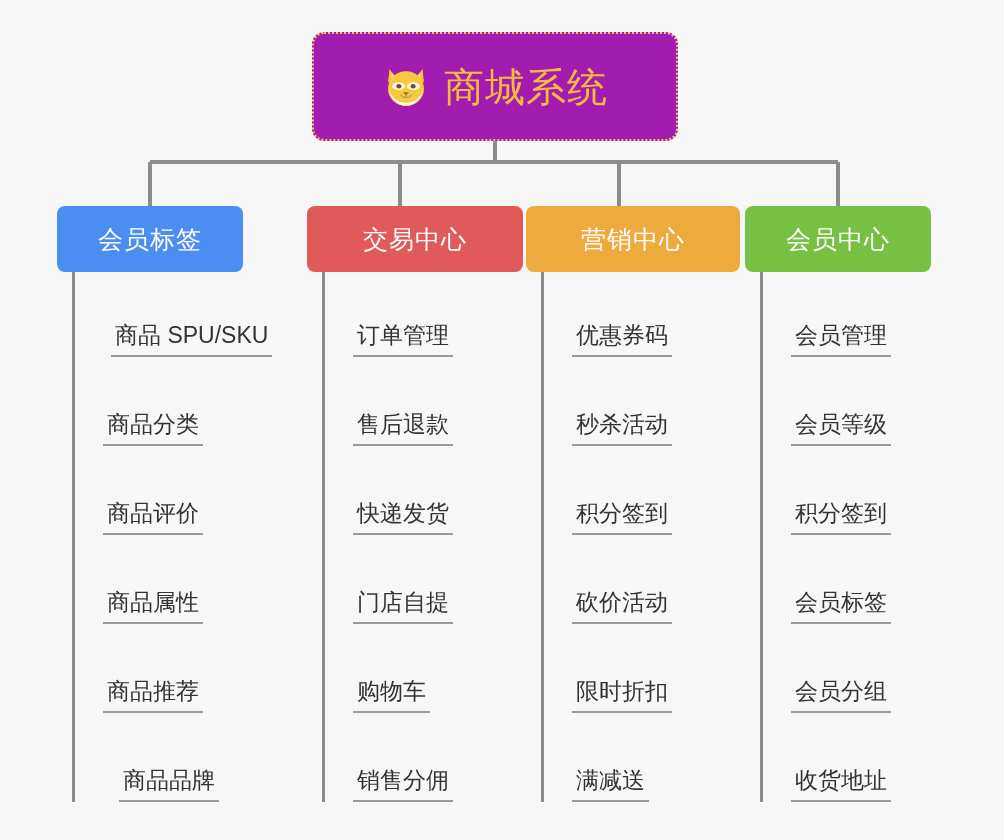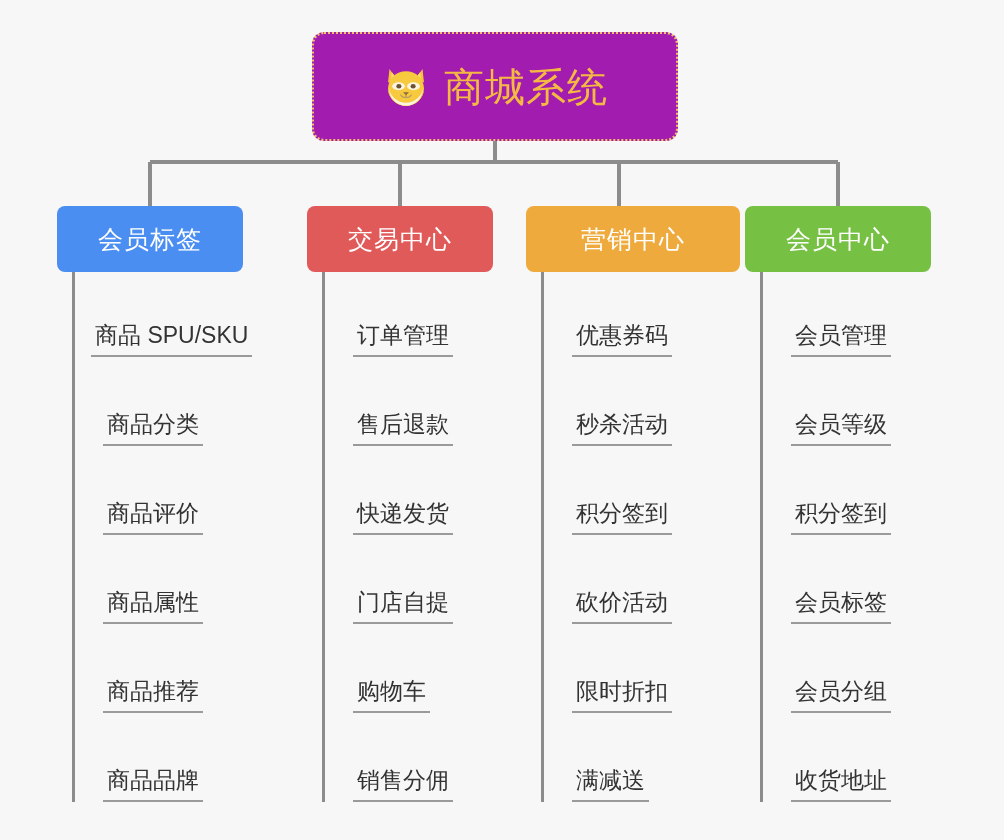--- a/index.html
+++ b/index.html
@@ -148,39 +148,39 @@
         <path d="M32 46 c3.5 0 6 -1.6 7 -3.4" stroke="#b99a62" stroke-width="1.6" fill="none" stroke-linecap="round"></path>
       </svg>
       <span class="root-title">商城系统</span>
     </div>
   </div>
 
   <div id="nodes">
       <div class="cat-node" style="left: 57px; width: 186px; background: rgb(74, 142, 242);">
         <span class="cat-label">会员标签</span>
       </div>
-      <div class="leaf" style="left: 63px; top: 313px;">
+      <div class="leaf" style="left: 83px; top: 313px;">
         <span class="leaf-text" style="margin-left: 28px;">商品 SPU/SKU</span>
       </div>
       <div class="leaf" style="left: 75px; top: 402px;">
         <span class="leaf-text" style="margin-left: 28px;">商品分类</span>
       </div>
       <div class="leaf" style="left: 75px; top: 491px; text-align: right;">
         <span class="leaf-text" style="margin-left: 28px;">商品评价</span>
       </div>
       <div class="leaf" style="left: 75px; top: 580px;">
         <span class="leaf-text" style="margin-left: 28px;">商品属性</span>
       </div>
       <div class="leaf" style="left: 75px; top: 669px;">
         <span class="leaf-text" style="margin-left: 28px;">商品推荐</span>
       </div>
       <div class="leaf" style="left: 75px; top: 758px;">
-        <span class="leaf-text" style="margin-left: 28px;">商品品牌</span>
-      </div>
-      <div class="cat-node" style="left: 307px; width: 186px; background: rgb(225, 90, 90);">
+        <span class="leaf-text" style="margin-left: 44px;">商品品牌</span>
+      </div>
+      <div class="cat-node" style="left: 307px; width: 216px; background: rgb(225, 90, 90);">
         <span class="cat-label">交易中心</span>
       </div>
       <div class="leaf" style="left: 325px; top: 313px;">
         <span class="leaf-text" style="margin-left: 28px;">订单管理</span>
       </div>
       <div class="leaf" style="left: 325px; top: 402px;">
         <span class="leaf-text" style="margin-left: 28px;">售后退款</span>
       </div>
       <div class="leaf" style="left: 325px; top: 491px;">
         <span class="leaf-text" style="margin-left: 28px;">快递发货</span>

